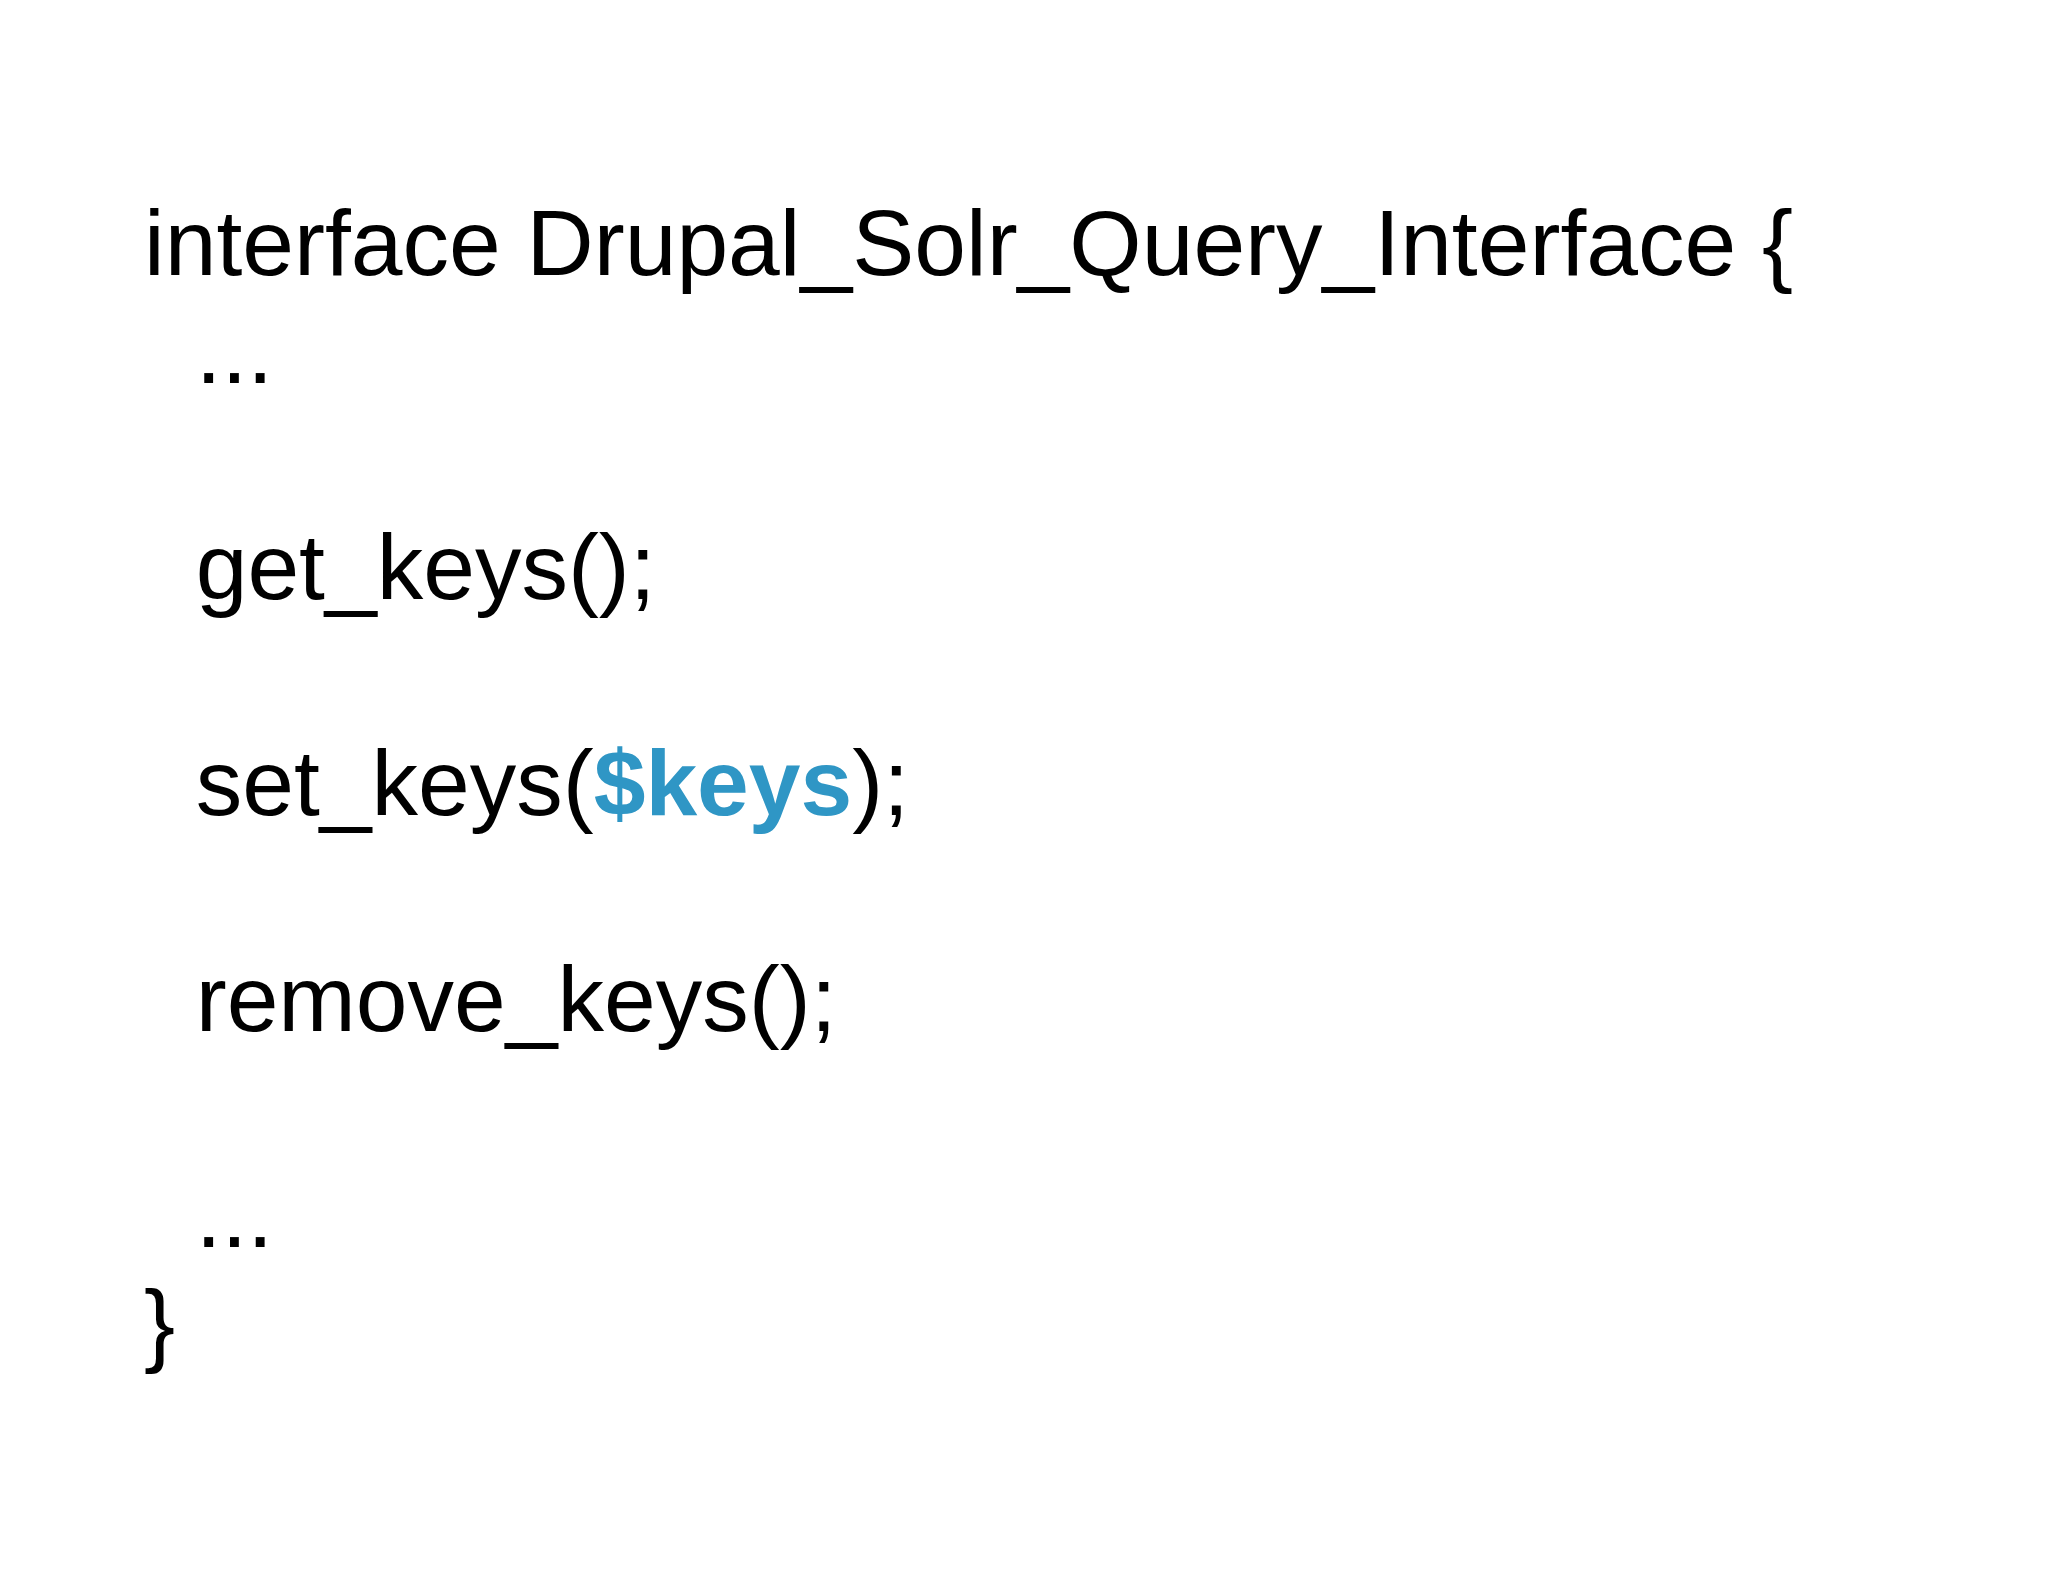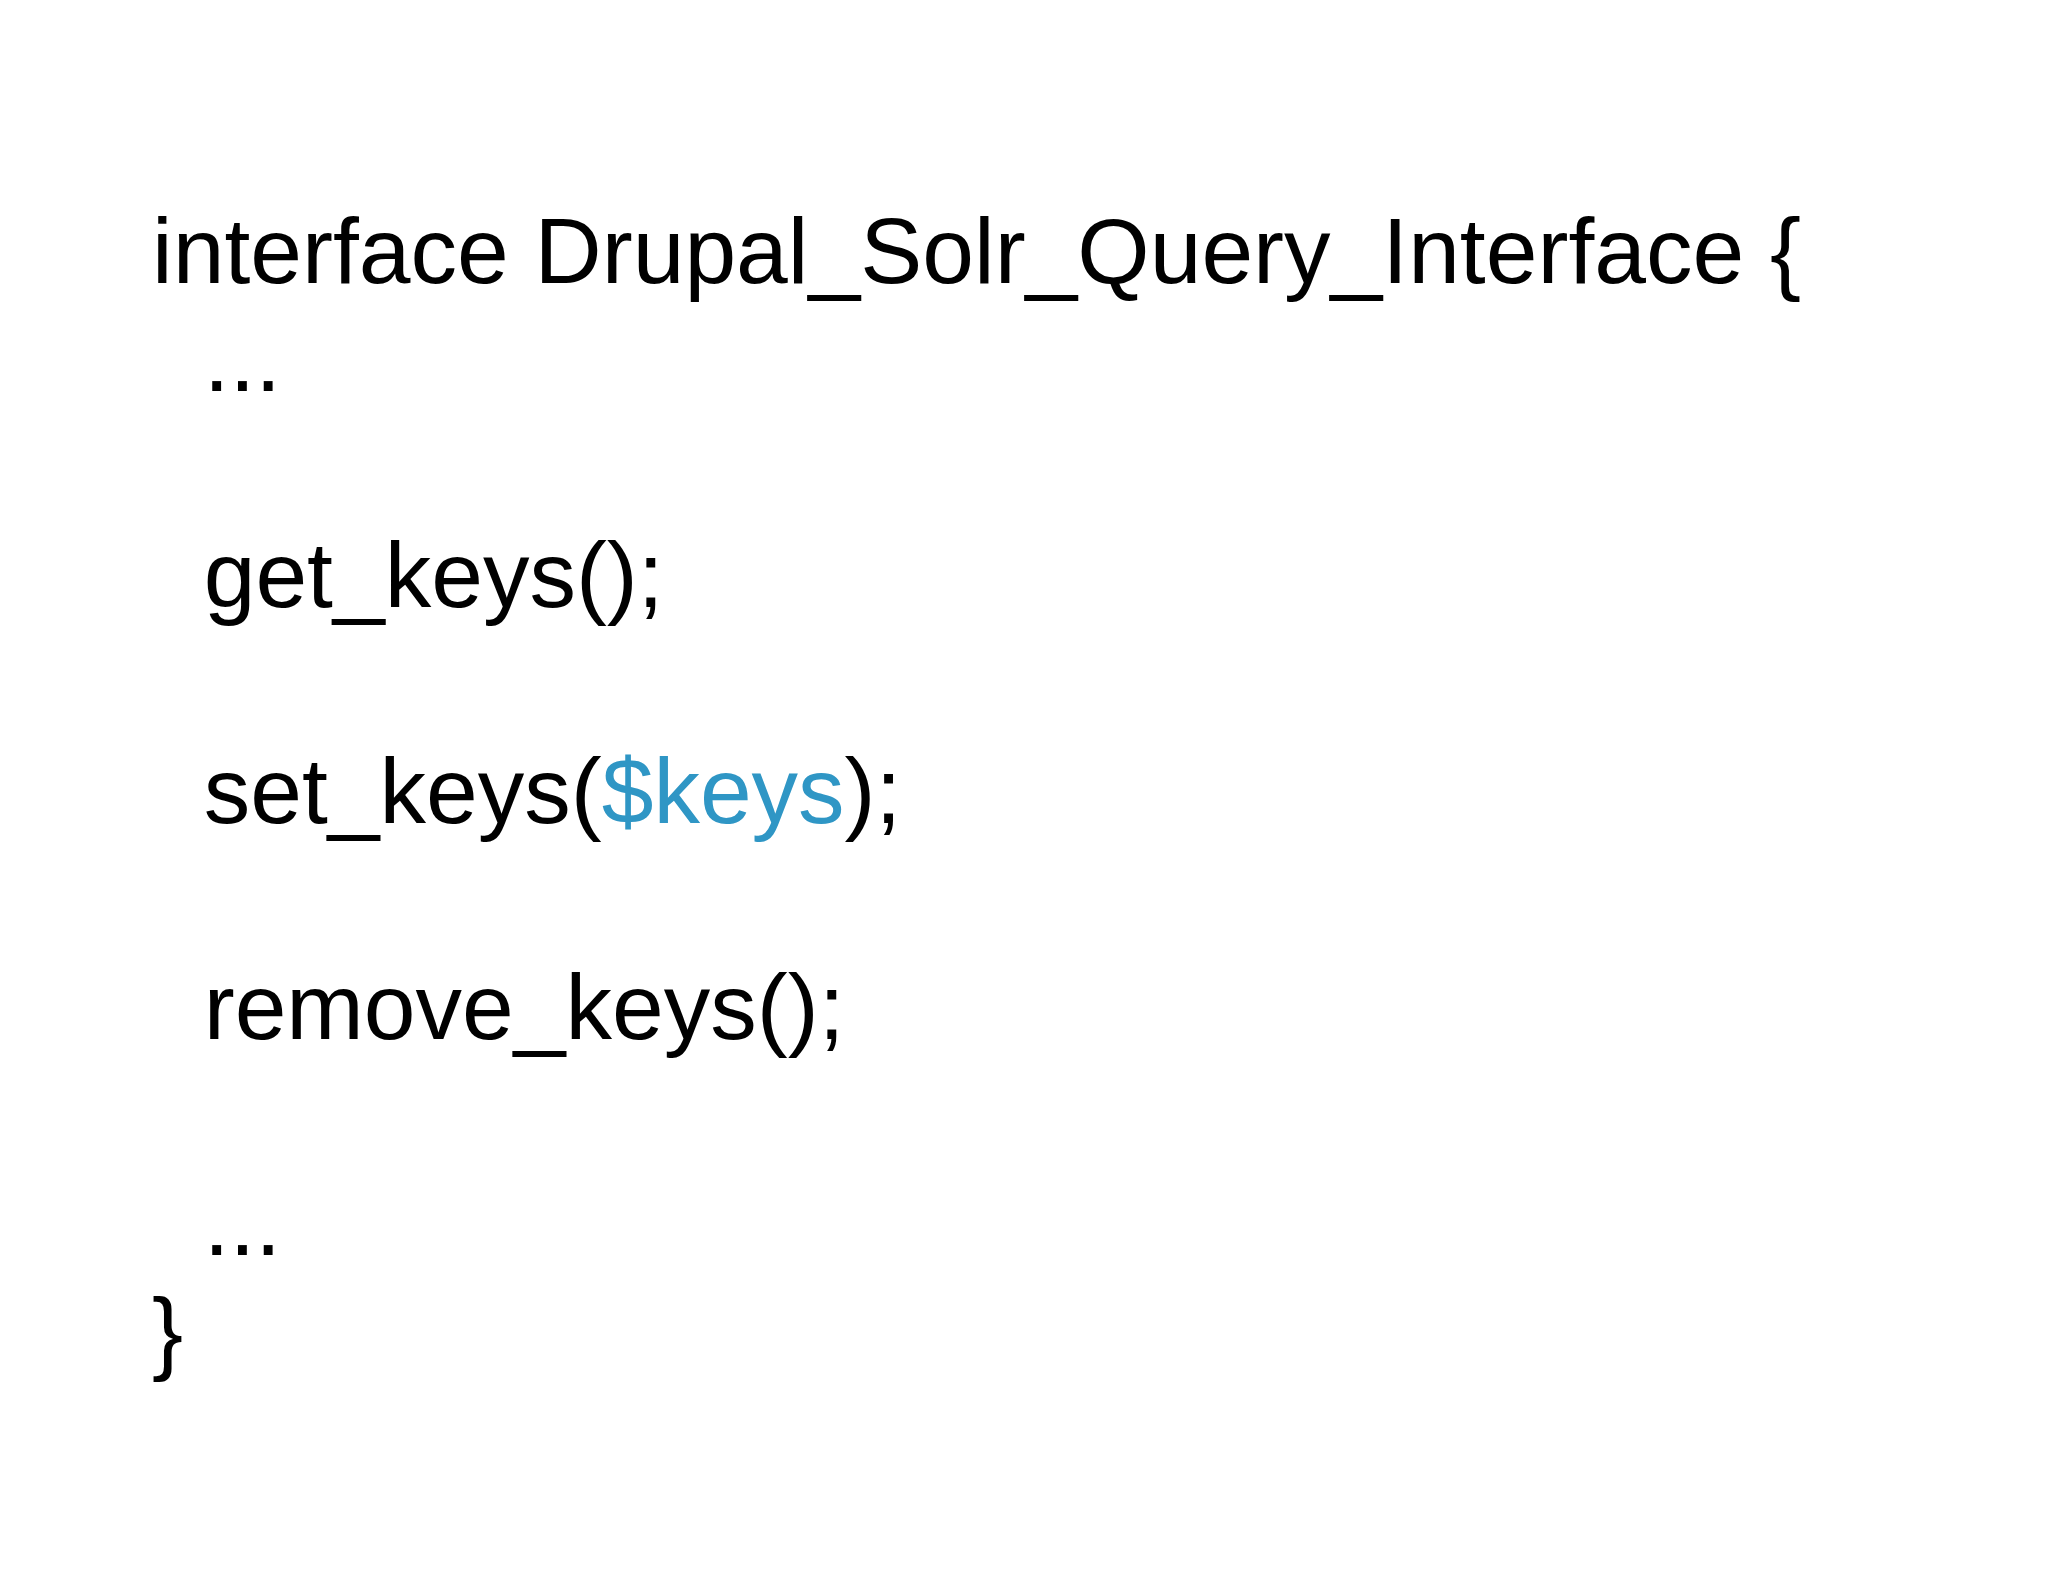--- a/index.html
+++ b/index.html
@@ -21,33 +21,34 @@
     position: relative;
     width: 2048px;
     height: 1582px;
     background: var(--bg);
     overflow: hidden;
   }
   .code {
     position: absolute;
     left: 136px;
     top: 181px;
-    margin: 16px;
+    margin: 8px;
     font-family: "Liberation Sans", "DejaVu Sans", sans-serif;
     font-size: 93px;
     line-height: 108px;
     font-weight: 400;
     color: var(--text);
     white-space: pre;
   }
   .code-line {
     height: 108px;
   }
   .seg-accent {
     color: var(--accent);
+    font-weight: bold;
   }
 </style>
 </head>
 <body>
 
 <div class="slide">
   <pre class="code"><div class="code-line"><span class="seg-default">interface Drupal_Solr_Query_Interface {</span></div><div class="code-line"><span class="seg-default">  ...</span></div><div class="code-line"> </div><div class="code-line"><span class="seg-default">  get_keys();</span></div><div class="code-line"> </div><div class="code-line"><span class="seg-default">  set_keys(</span><span class="seg-accent">$keys</span><span class="seg-default">);</span></div><div class="code-line"> </div><div class="code-line"><span class="seg-default">  remove_keys();</span></div><div class="code-line"> </div><div class="code-line"><span class="seg-default">  ...</span></div><div class="code-line"><span class="seg-default">}</span></div></pre>
 </div>
 
 </body></html>

